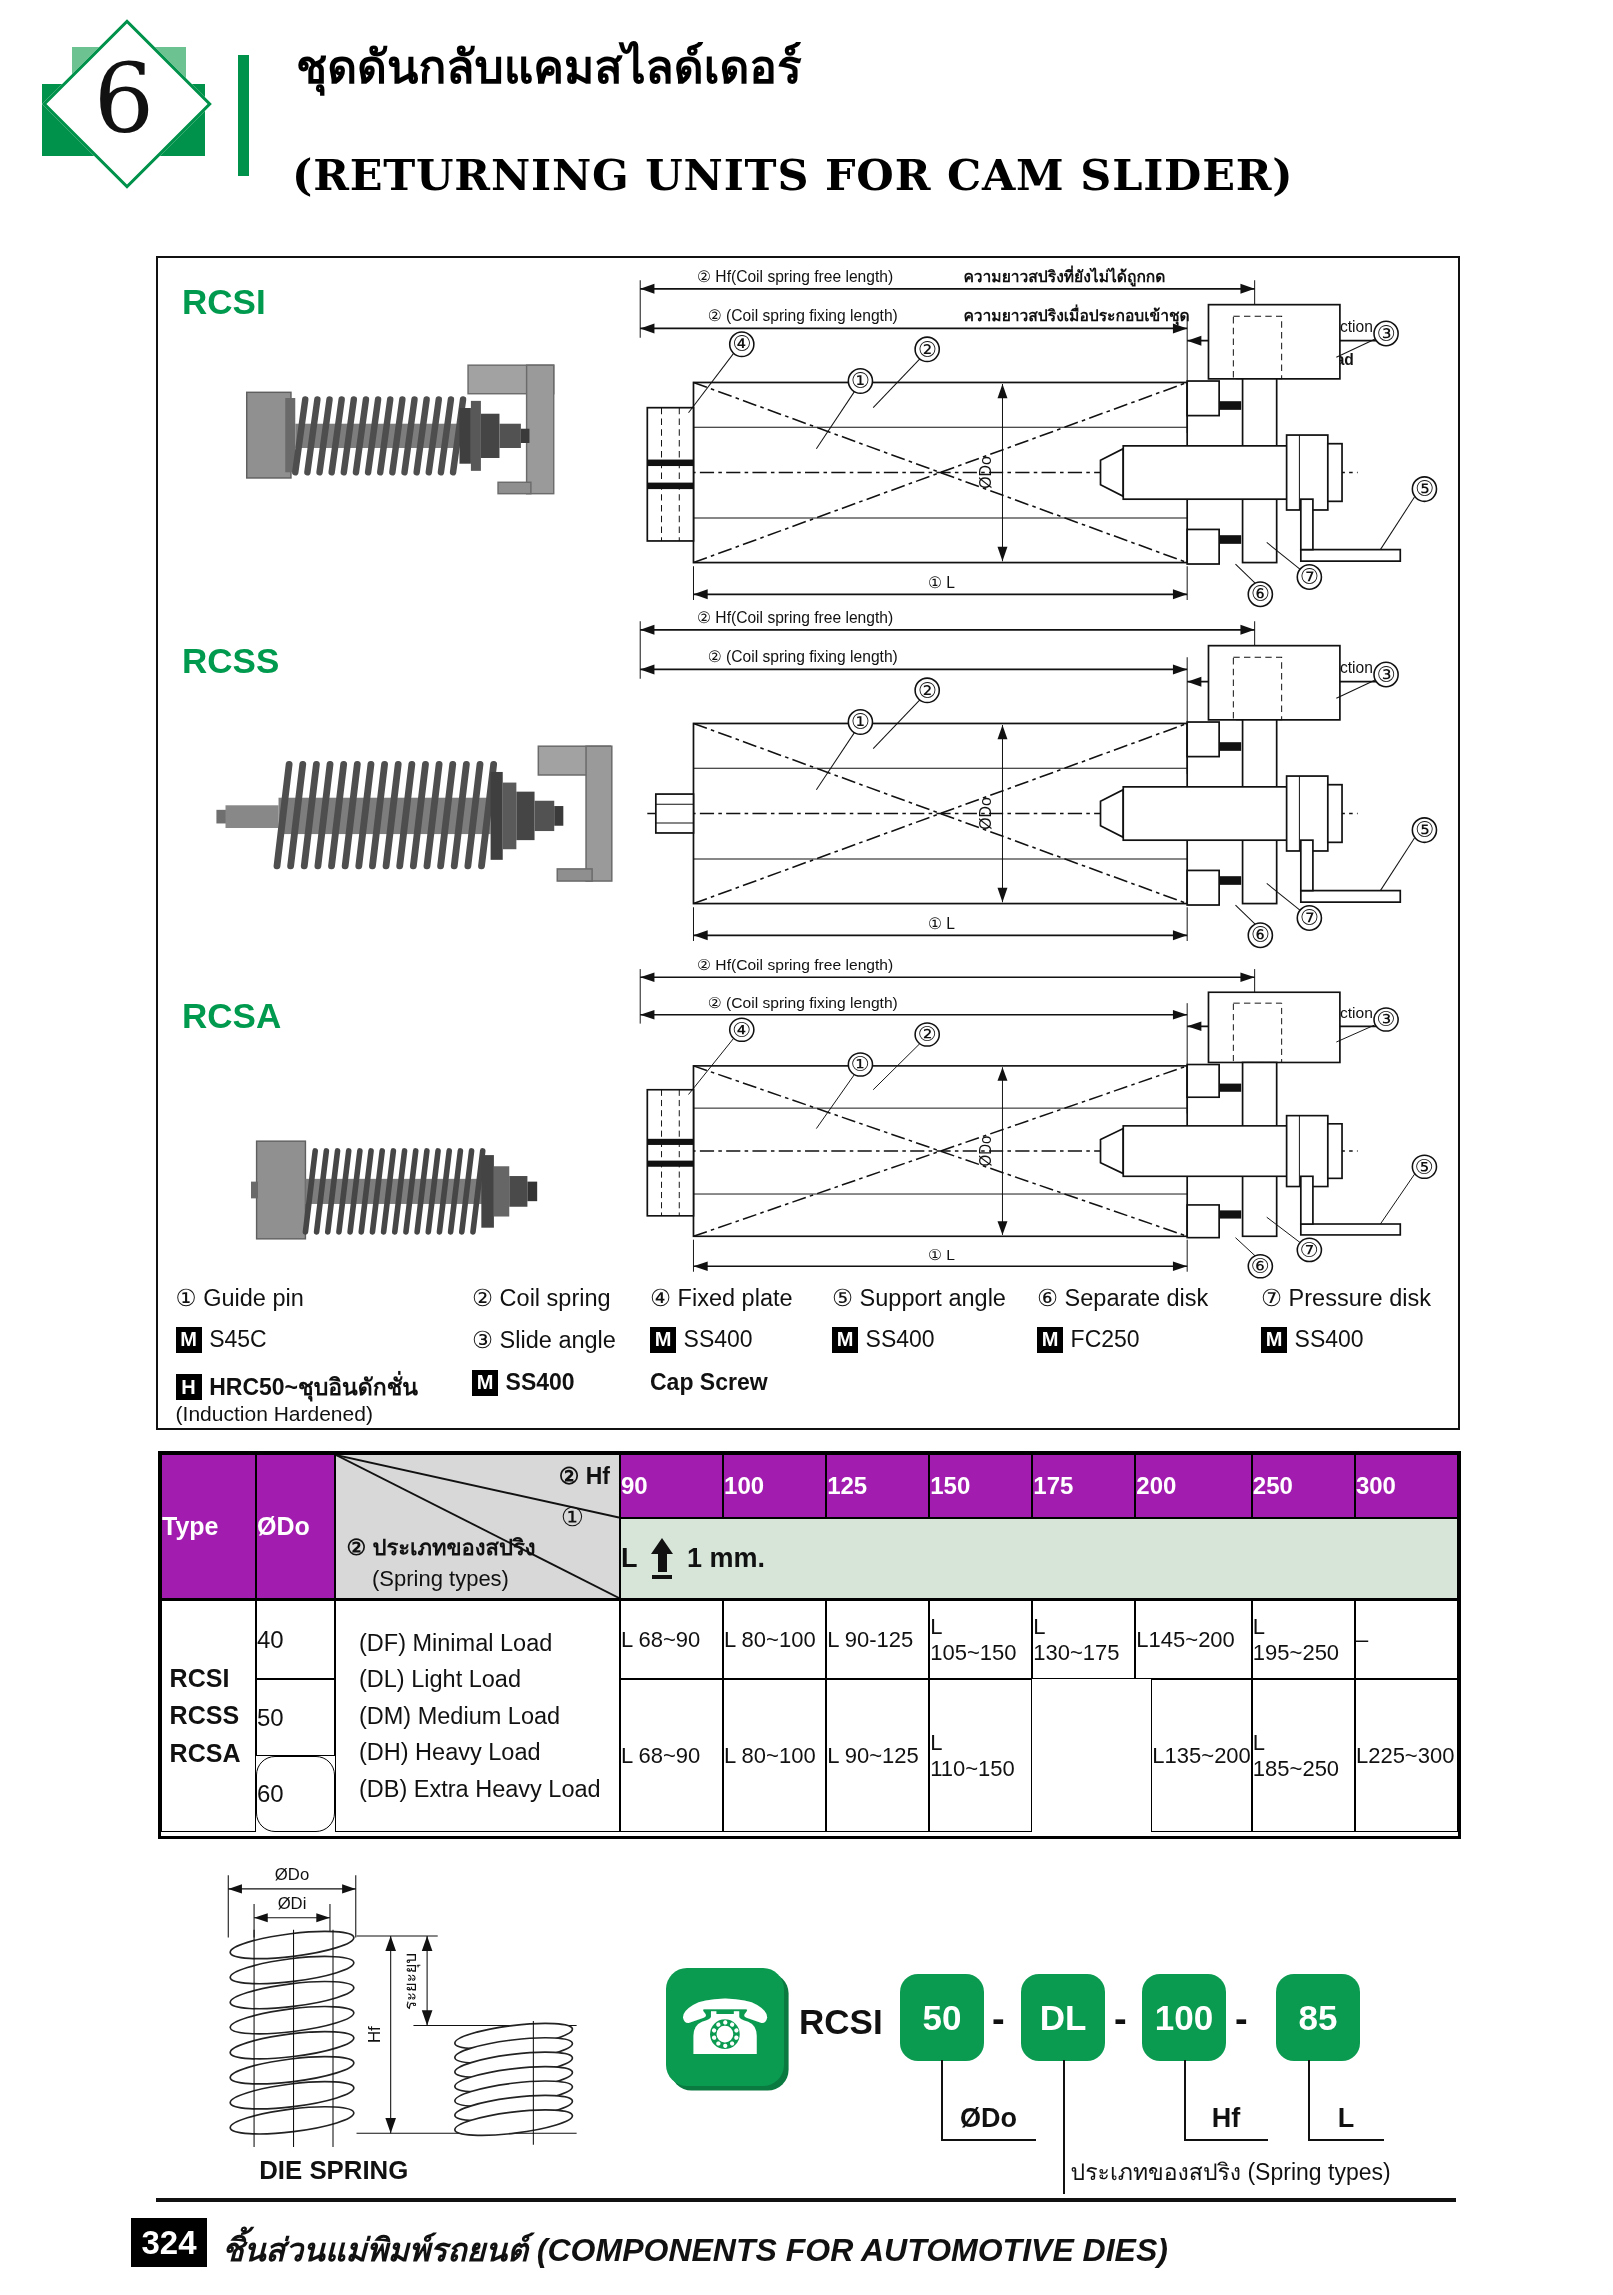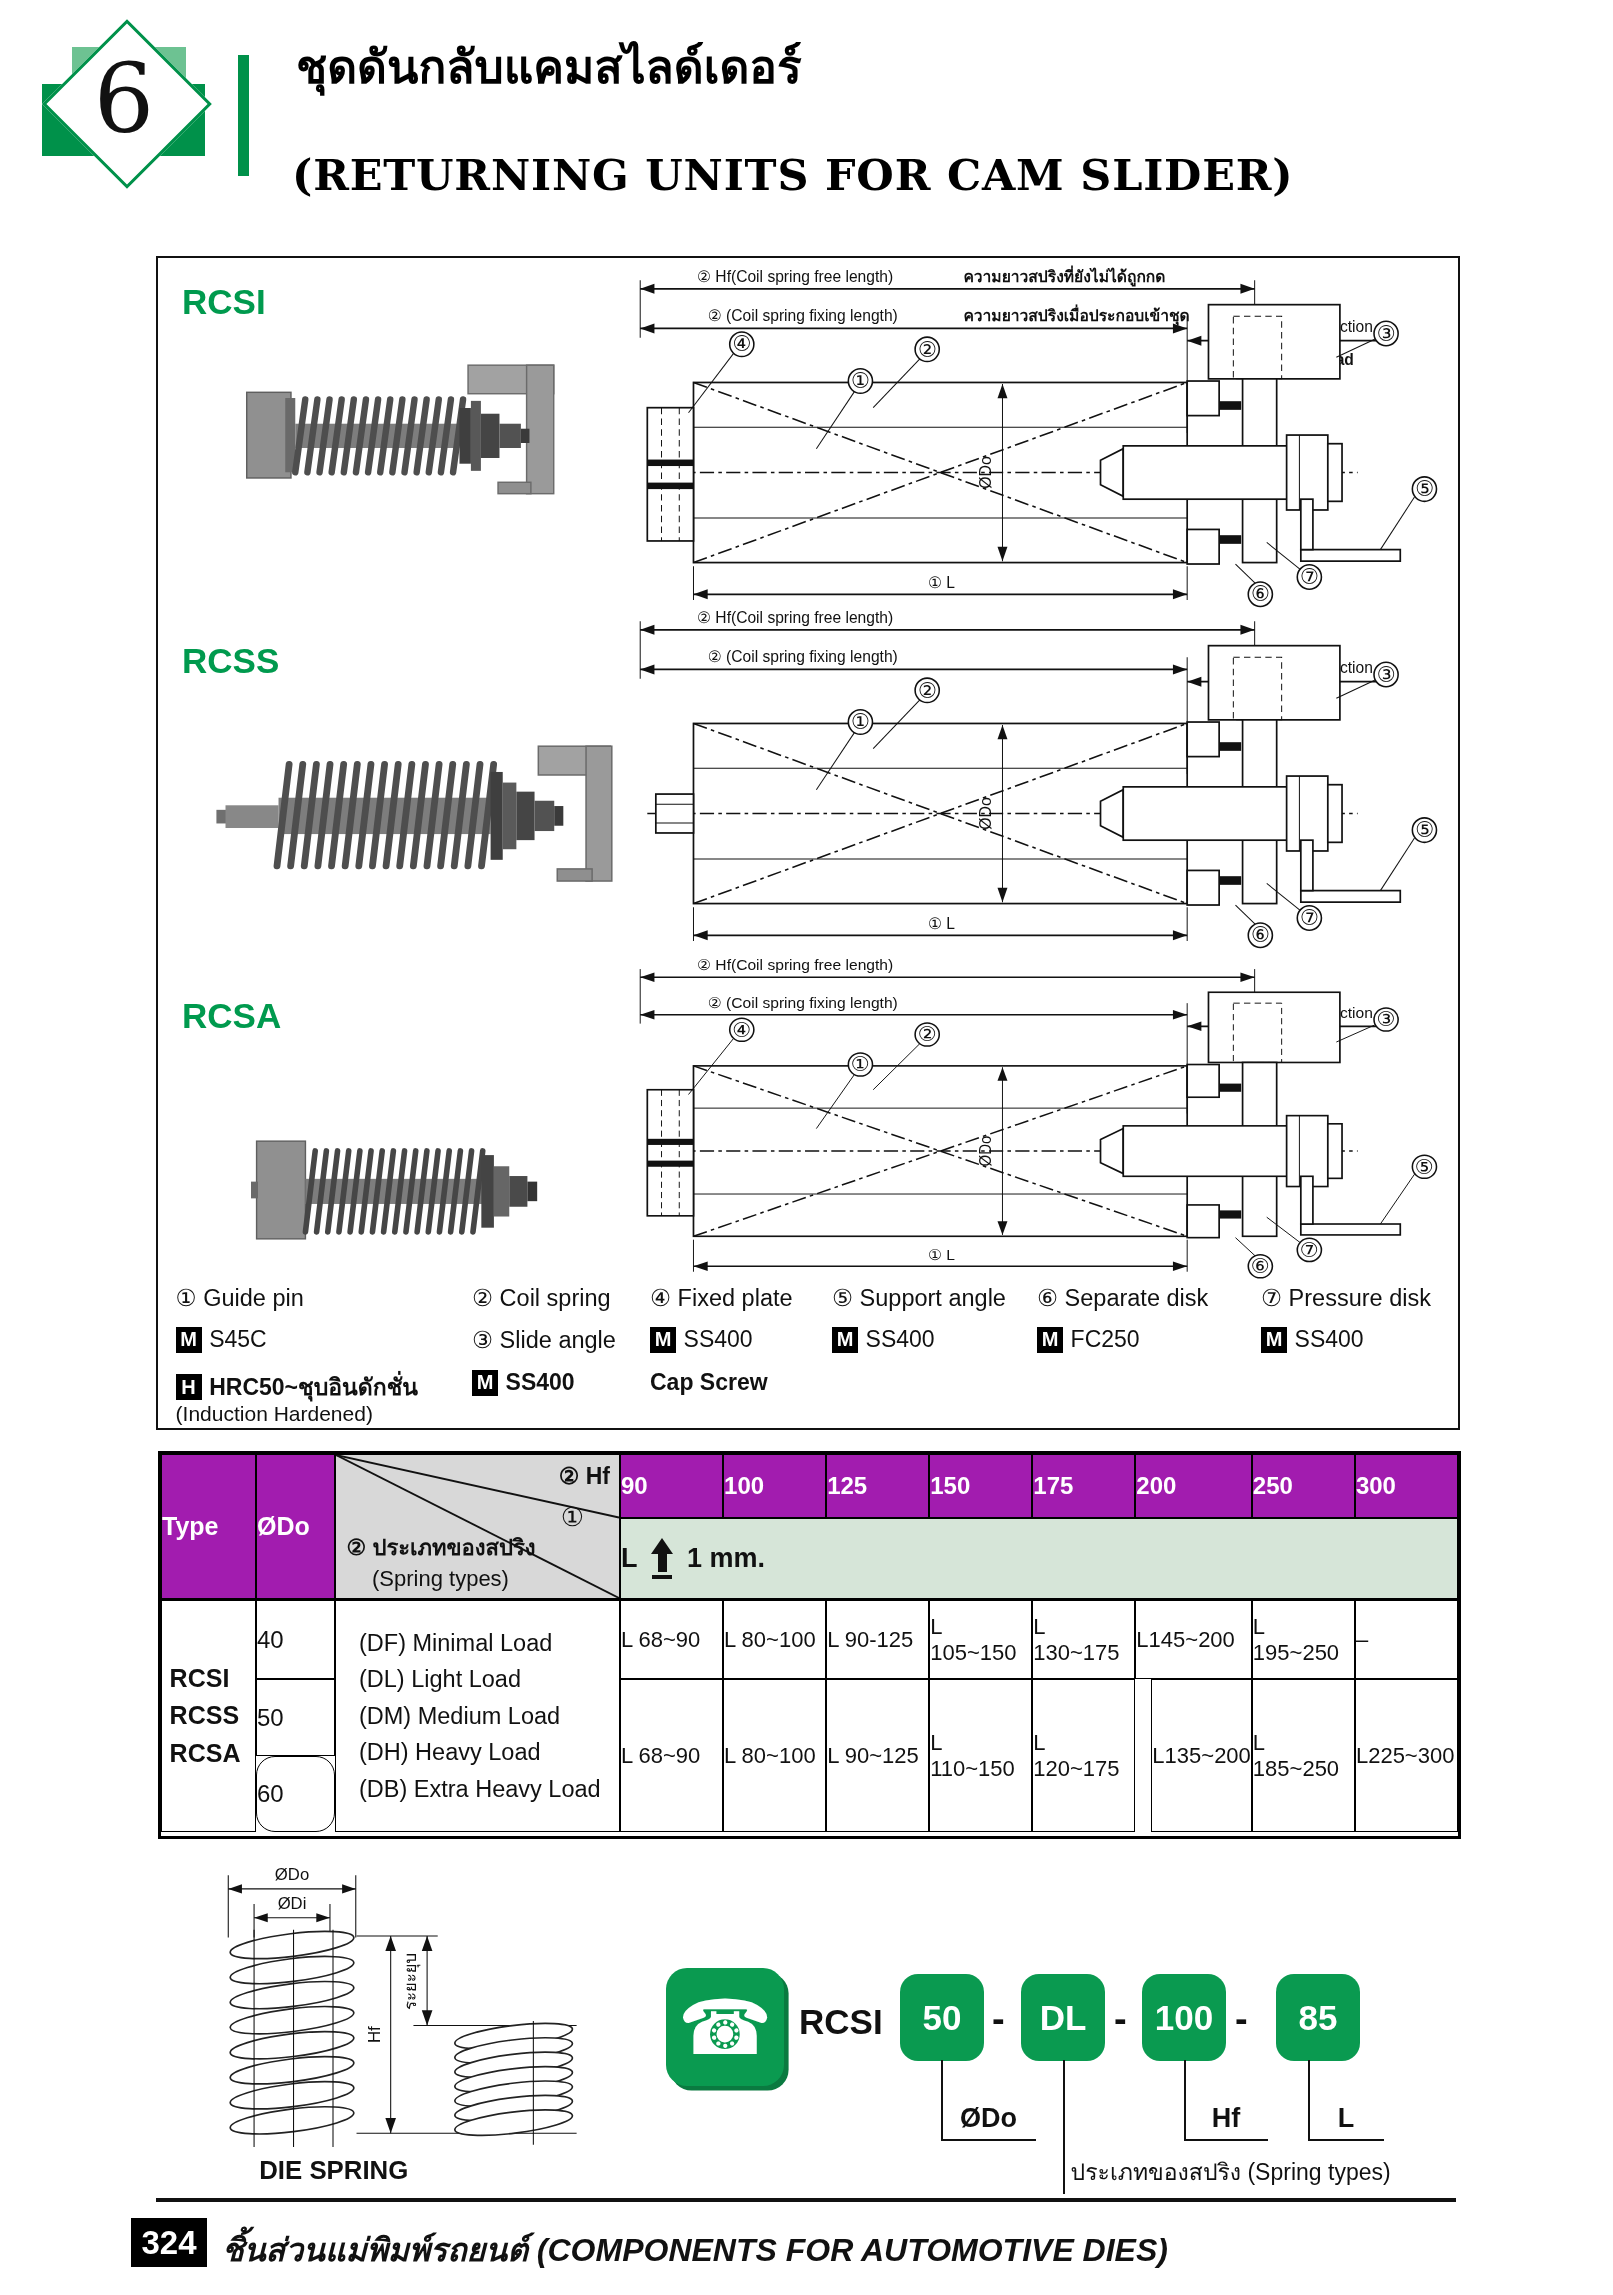--- a/index.html
+++ b/index.html
@@ -529,21 +529,20 @@
     <div class="cell datacell" style="grid-row:3;">L 130~175</div>
     <div class="cell datacell" style="grid-row:3;">L145~200</div>
     <div class="cell datacell" style="grid-row:3;">L 195~250</div>
     <div class="cell datacell" style="grid-row:3;">–</div>
     <div class="cell odocell" style="grid-column:2;grid-row:4;">50</div>
     <div class="cell odocell" style="grid-column:2;grid-row:5;border-radius:19px;">60</div>
     <div class="cell datacell" style="grid-column:4;grid-row:4/6;">L 68~90</div>
     <div class="cell datacell" style="grid-column:5;grid-row:4/6;">L 80~100</div>
     <div class="cell datacell" style="grid-column:6;grid-row:4/6;">L 90~125</div>
     <div class="cell datacell" style="grid-column:7;grid-row:4/6;">L 110~150</div>
-    <div class="cell datacell" style="grid-column:8;grid-row:4/6;">L 120~175</div>
     <div class="cell datacell" style="grid-column:9;grid-row:4/6;margin-left:16px;">L135~200</div>
     <div class="cell datacell" style="grid-column:10;grid-row:4/6;">L 185~250</div>
     <div class="cell datacell" style="grid-column:11;grid-row:4/6;">L225~300</div>
   </div>
 
   <svg class="abs" style="left:163px;top:1860px;" width="425" height="334" viewBox="0 0 560 440">
     <line x1="86" y1="20" x2="86" y2="102" class="tthin"></line>
     <line x1="254" y1="20" x2="254" y2="102" class="tthin"></line>
     <line x1="86" y1="38" x2="254" y2="38" class="tthin"></line>
     <polygon points="86,38 104,32 104,44" class="tarr"></polygon>

